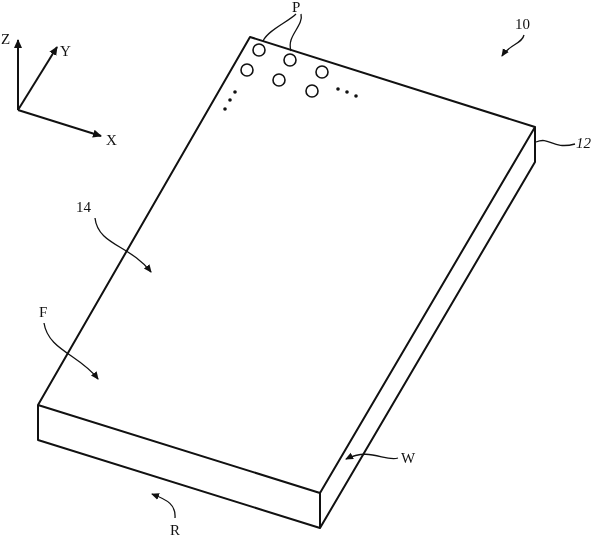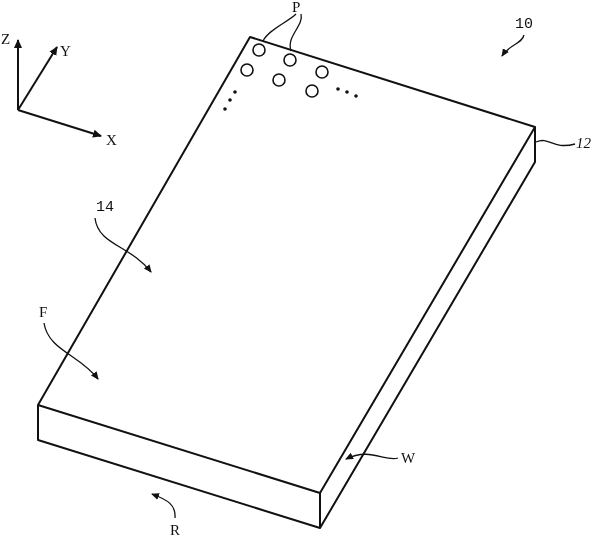--- a/index.html
+++ b/index.html
@@ -70,19 +70,19 @@
 
       <path d="M175,518 C176,505 168,500 152,494" marker-end="url(#ahs)"></path>
     </g>
   </svg>
 
   <span class="lbl" style="left:1px;top:32px;">Z</span>
   <span class="lbl" style="left:60px;top:44px;">Y</span>
   <span class="lbl" style="left:106px;top:133px;">X</span>
 
   <span class="lbl" style="left:292px;top:0px;">P</span>
-  <span class="lbl" style="left:515px;top:17px;font-family:Liberation Mono, monospace;">10</span>
+  <span class="lbl" style="left:515px;top:17px;">10</span>
   <span class="lbl" style="left:576px;top:136px;font-style:italic;">12</span>
-  <span class="lbl" style="left:96px;top:200px;font-family:Liberation Mono, monospace;">14</span>
+  <span class="lbl" style="left:76px;top:200px;">14</span>
   <span class="lbl" style="left:39px;top:305px;">F</span>
   <span class="lbl" style="left:401px;top:451px;">W</span>
   <span class="lbl" style="left:170px;top:523px;">R</span>
 </div>
 
 </body></html>

